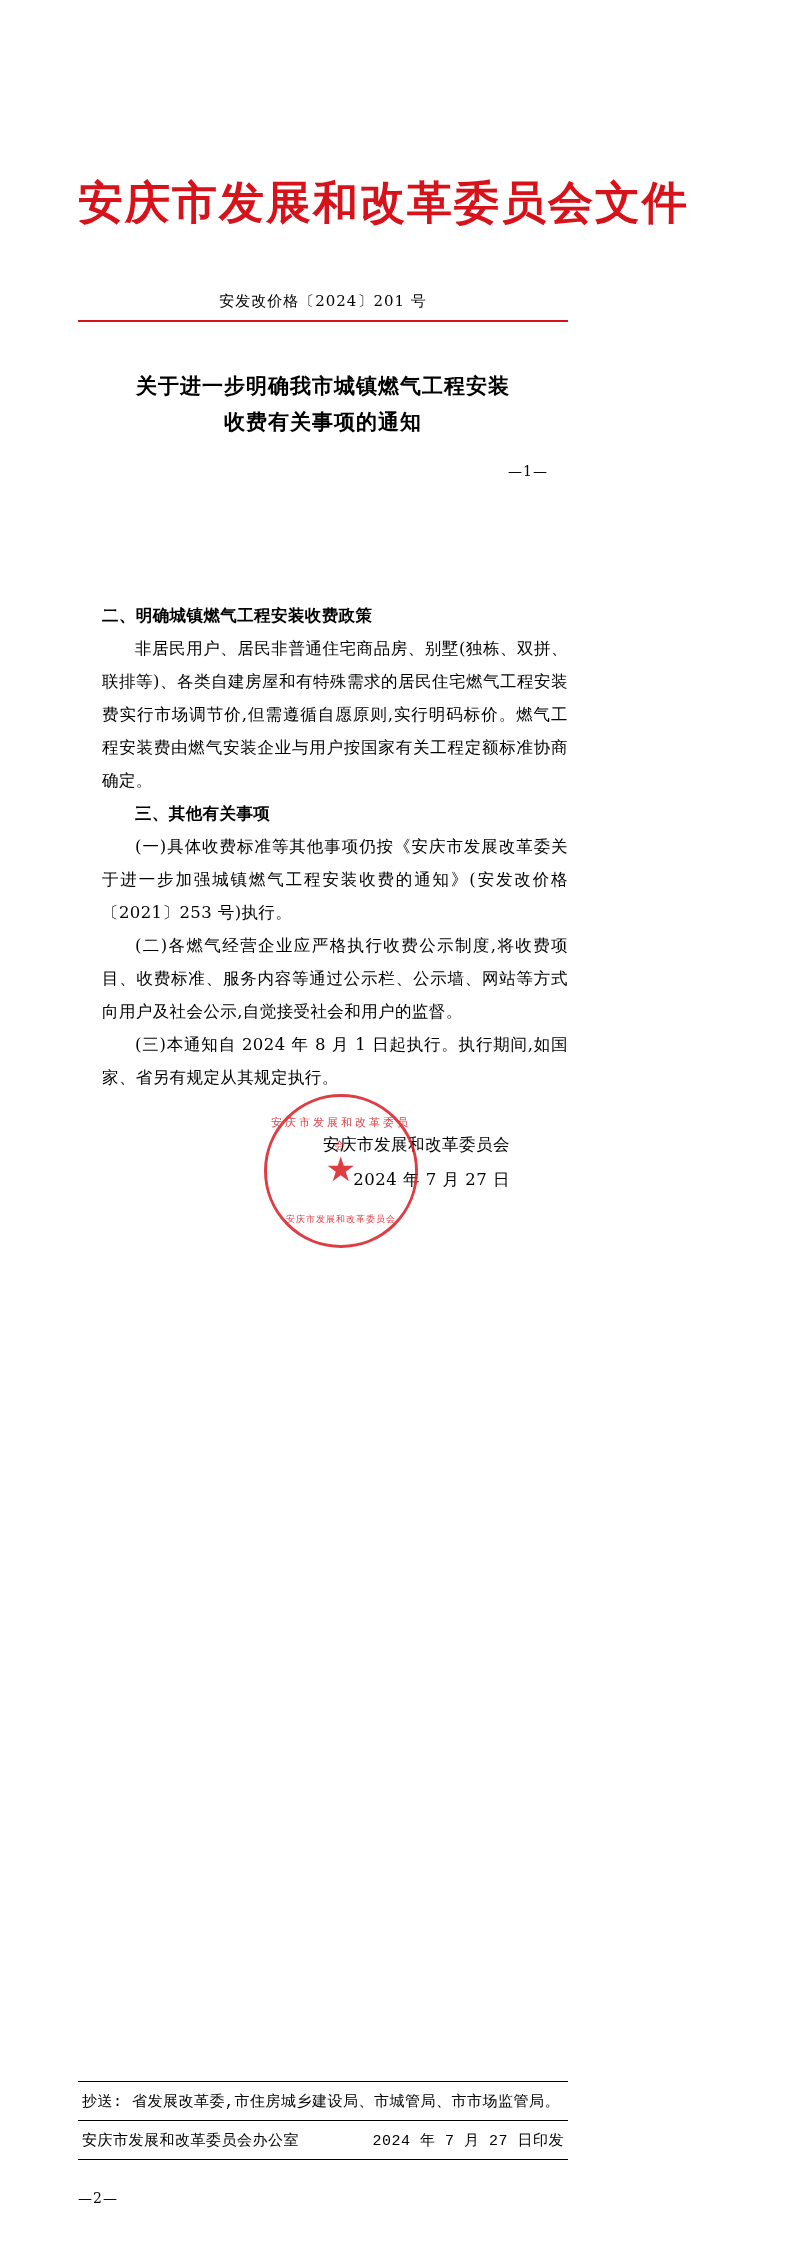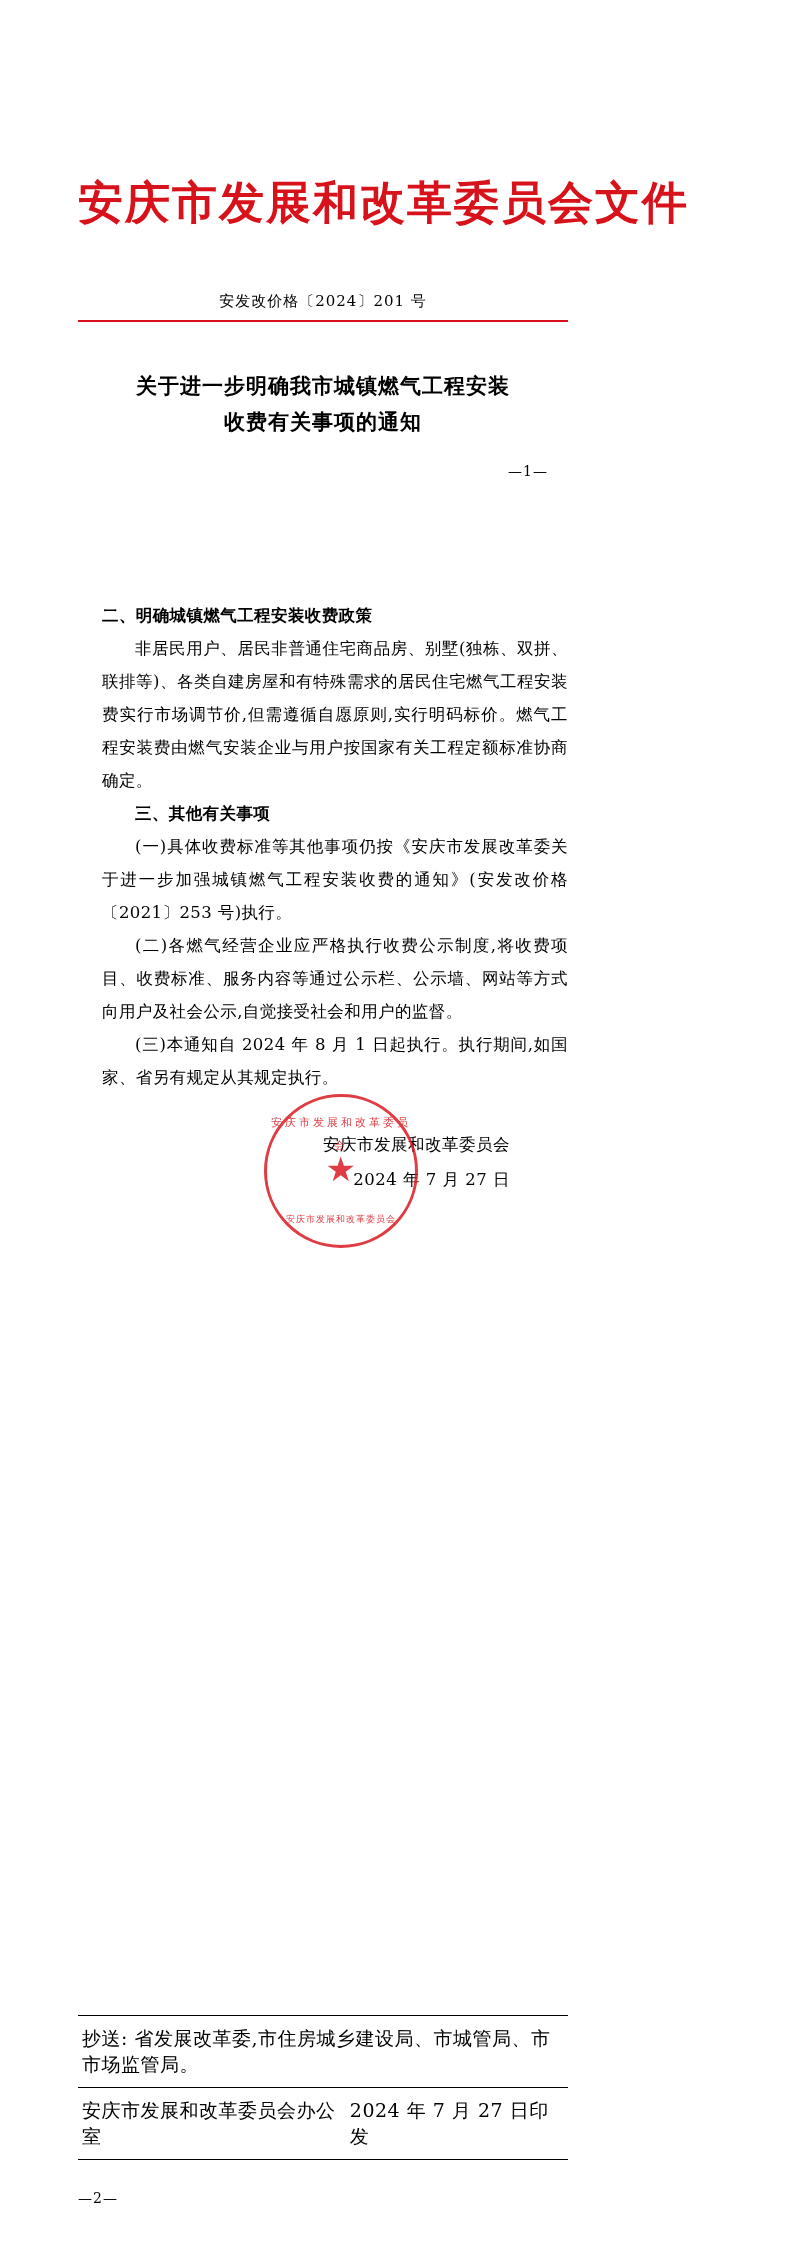--- a/index.html
+++ b/index.html
@@ -142,25 +142,26 @@
     left: 78px;
     right: 78px;
     bottom: 86px;
   }
   .footer-rule {
     height: 1px;
     background: #000;
     width: 100%;
   }
   .footer-row {
-    font-size: 19px;
+    font-size: 15px;
     letter-spacing: 0.5px;
     padding: 10px 4px 9px 4px;
     display: flex;
     justify-content: space-between;
+    font-family: Liberation Mono, monospace;
   }
   .footer-row.single { display: block; }
   .footer-pagenum {
     position: absolute;
     left: 78px;
     bottom: 40px;
     font-size: 14px;
     letter-spacing: 1px;
   }
 </style>

